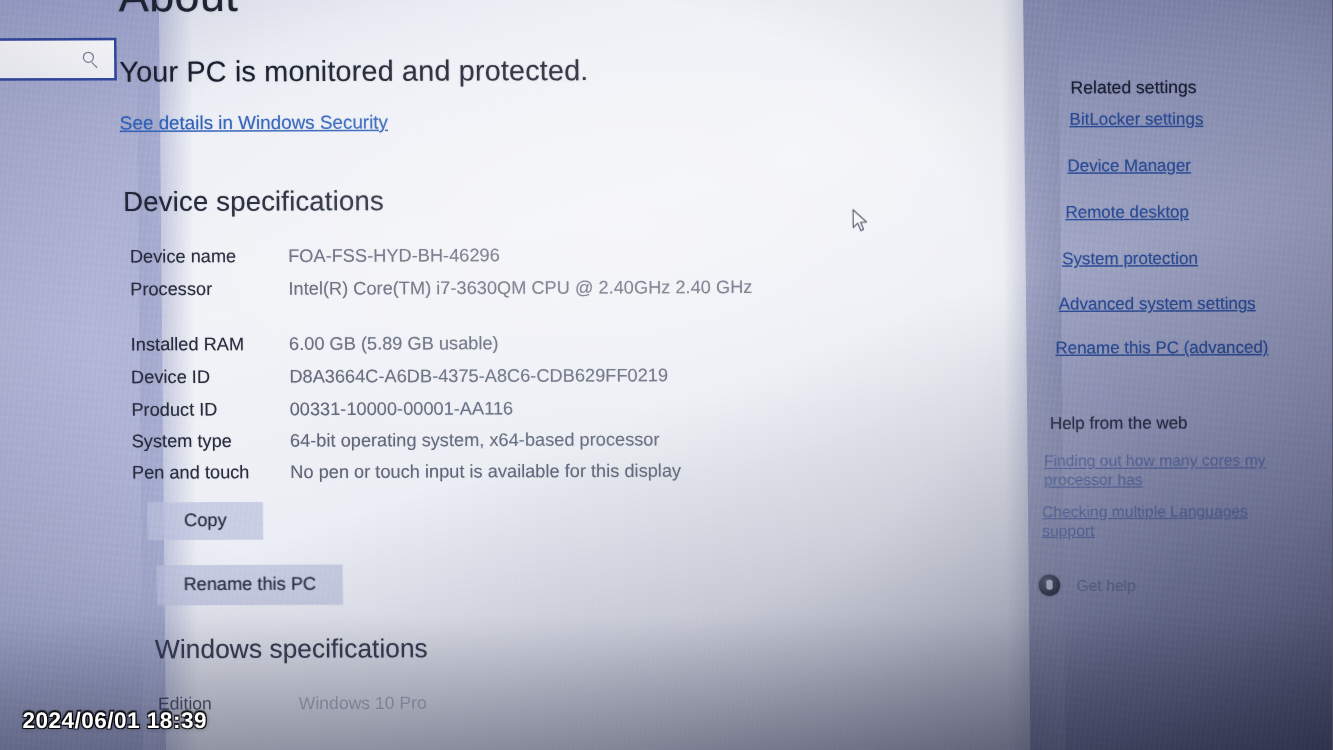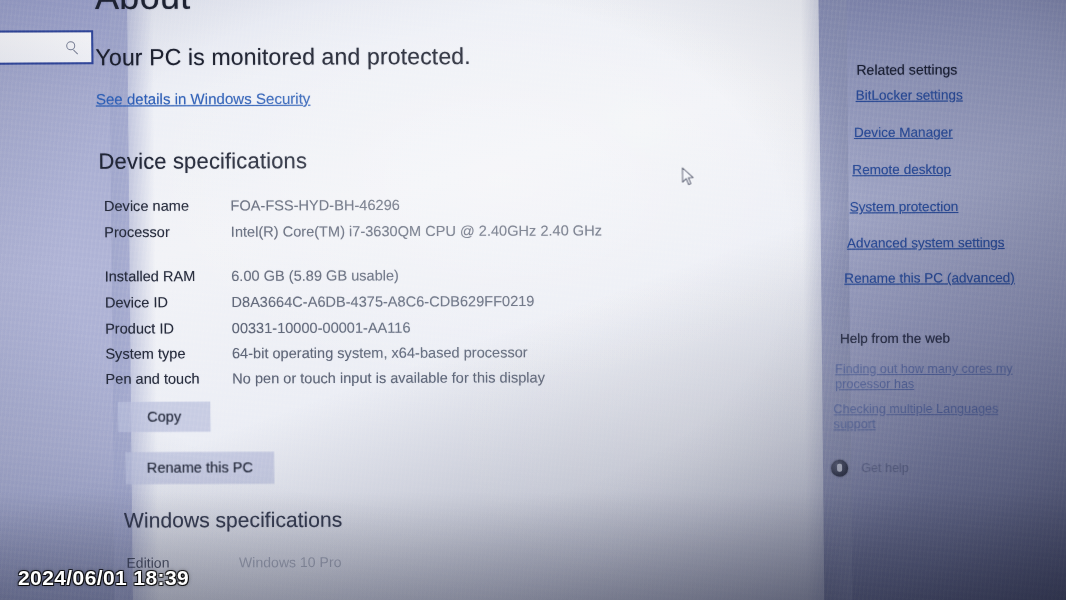--- a/index.html
+++ b/index.html
@@ -362,21 +362,21 @@
     left: 0; top: 0; right: 0; bottom: 0;
     pointer-events: none;
     backdrop-filter: blur(.45px);
   }
 
   
   #timestamp {
     position: absolute;
     left: 18px; top: 566px;
     font-family: "Liberation Sans", sans-serif;
-    font-size: 21px;
+    font-size: 18px;
     font-weight: 700;
     color: #ffffff;
     letter-spacing: .4px;
     text-shadow:
       1px 1px 0 rgba(0,0,0,.85),
       -1px 1px 0 rgba(0,0,0,.7),
       1px -1px 0 rgba(0,0,0,.7),
       -1px -1px 0 rgba(0,0,0,.7),
       0 0 4px rgba(0,0,0,.6);
     z-index: 40;

